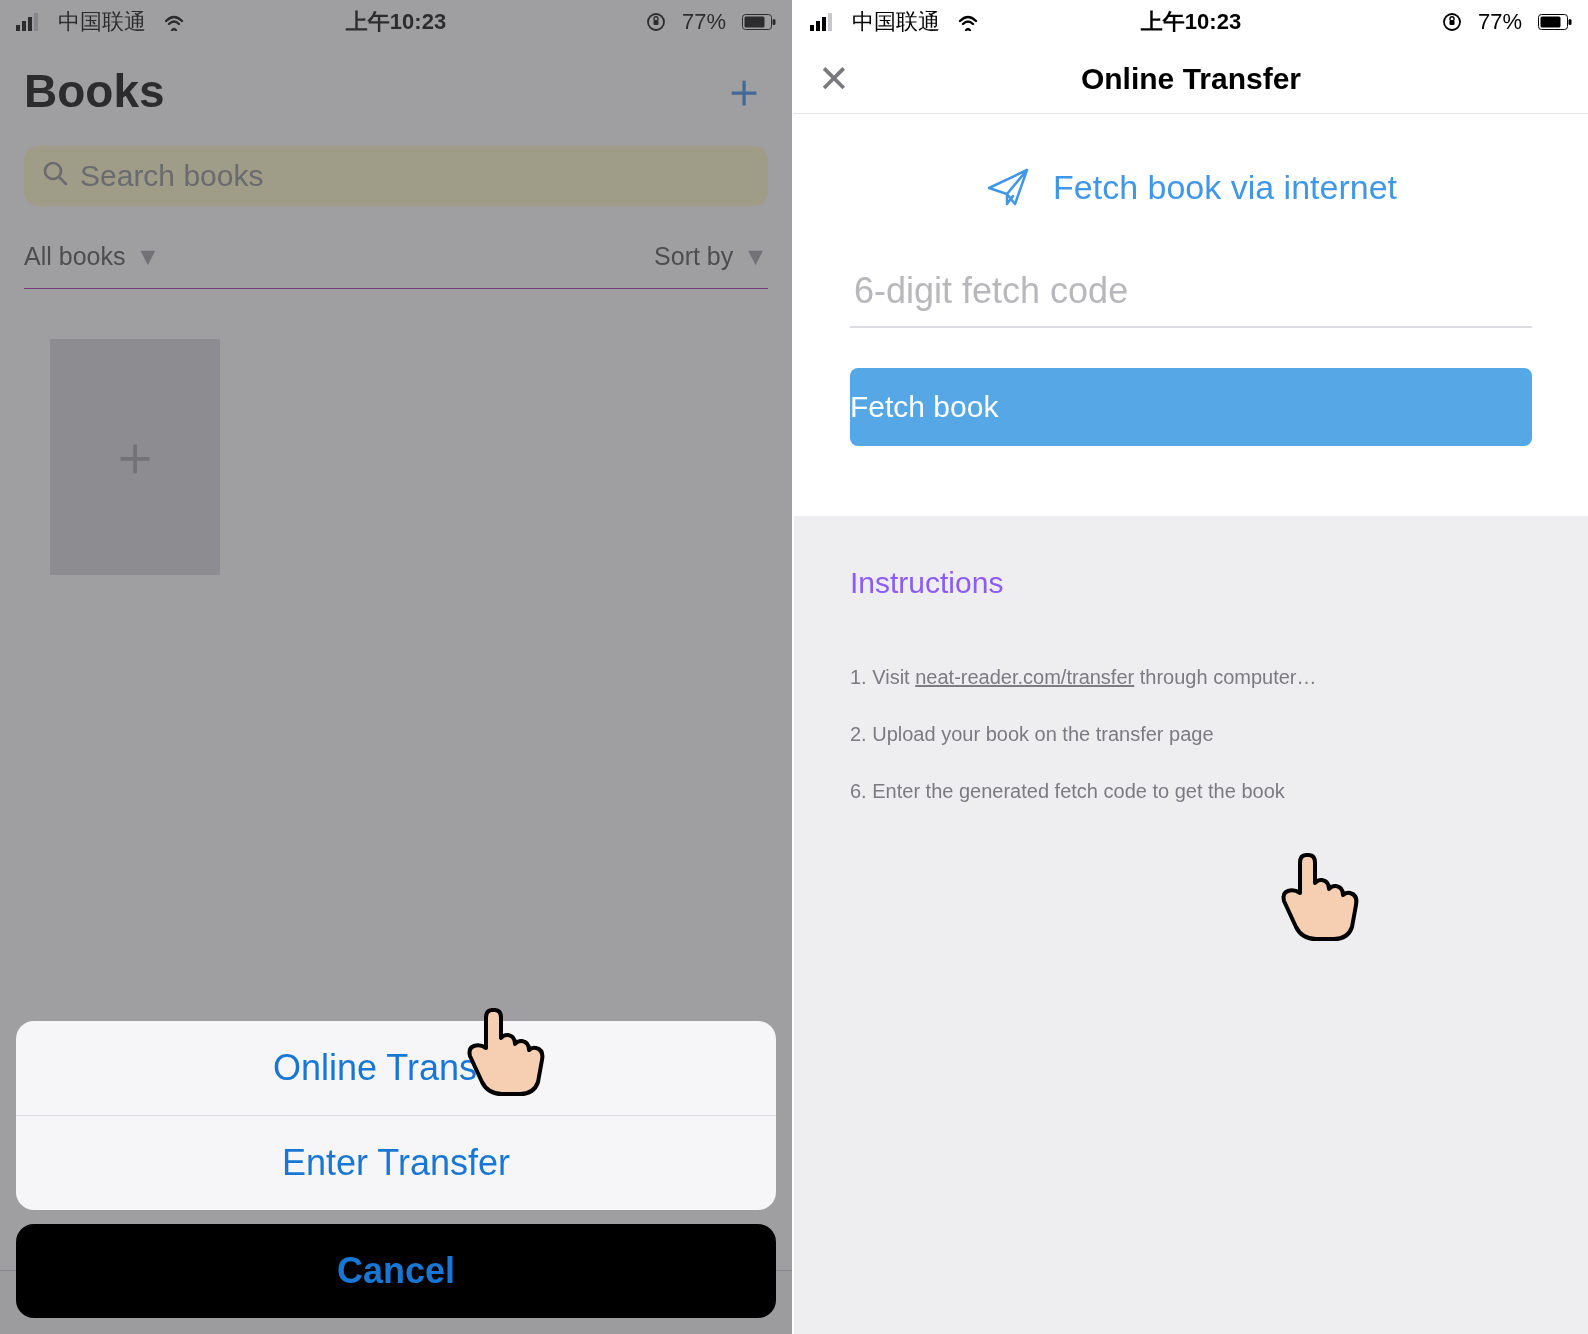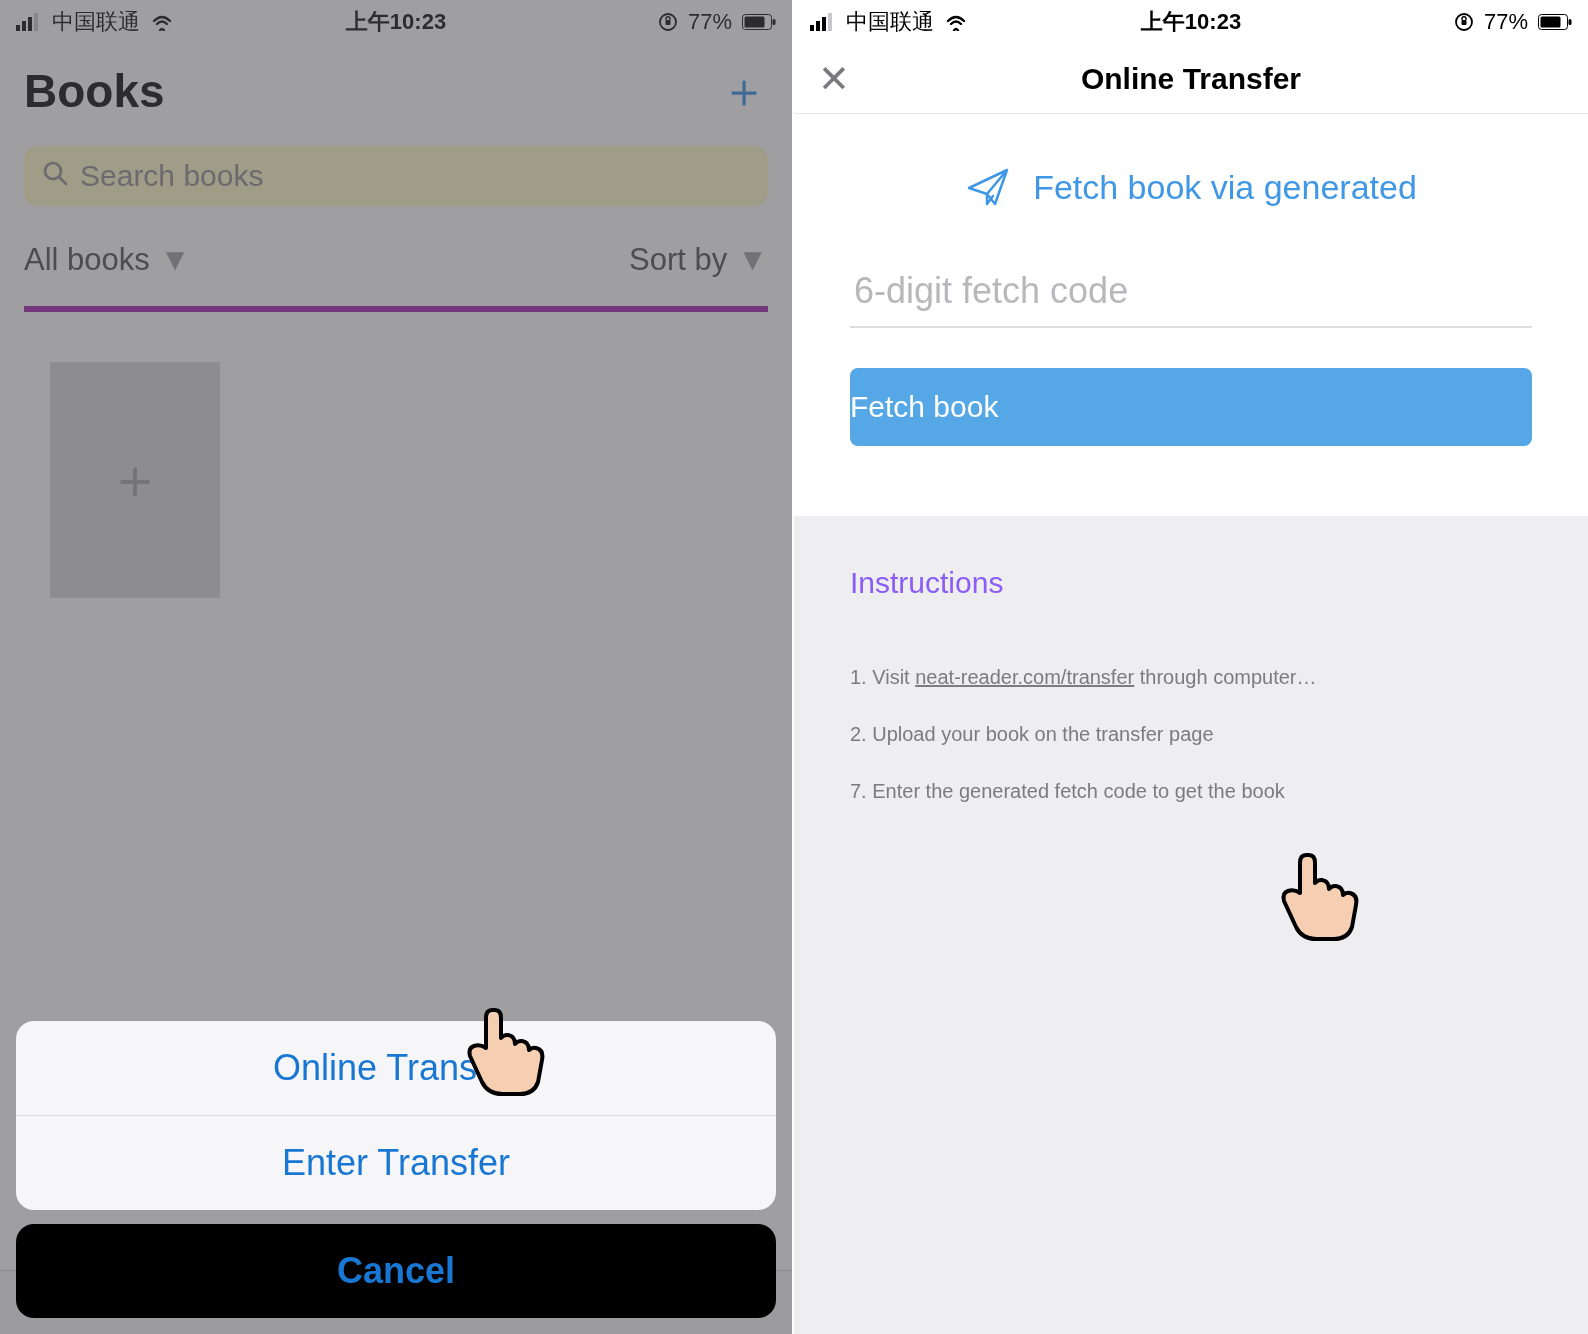--- a/index.html
+++ b/index.html
@@ -23,21 +23,21 @@
     display: flex;
     align-items: center;
     justify-content: space-between;
     padding: 0 16px;
     font-size: 22px;
     font-weight: 500;
     color: #000;
     position: relative;
     z-index: 5;
   }
-  .status-bar .left, .status-bar .right { display: flex; align-items: center; gap: 10px; }
+  .status-bar .left, .status-bar .right { display: flex; align-items: center; gap: 16px; }
   .status-bar .center { position: absolute; left: 50%; transform: translateX(-50%); font-weight: 700; }
   .sig-icon, .wifi-icon, .lock-icon, .batt-icon { display: inline-flex; }
   
   .left-content { padding: 0 24px; }
   .header-row {
     display: flex; align-items: center; justify-content: space-between;
     padding: 20px 0 28px;
   }
   .header-title { font-size: 46px; font-weight: 700; color: #000; }
   .plus { font-size: 48px; color: #2f88e6; font-weight: 300; line-height: 1; }
@@ -46,23 +46,23 @@
     border-radius: 14px;
     height: 60px;
     display: flex; align-items: center; gap: 12px;
     padding: 0 18px;
     color: #8a8a8e;
     font-size: 30px;
     margin-bottom: 36px;
   }
   .filter-row {
     display: flex; justify-content: space-between; align-items: center;
-    font-size: 31px; color: #4a4a4a;
-    padding-bottom: 28px;
-    border-bottom: 6px solid #a21caf;
+    font-size: 25px; color: #4a4a4a;
+    padding-bottom: 17px;
+    border-bottom: 1px solid #a21caf;
   }
   .filter-item { display: flex; align-items: center; gap: 10px; }
   .caret-down { color:#9a9a9e; }
   .book-grid { padding-top: 50px; }
   .book-placeholder {
     width: 170px; height: 236px;
     background: #d6d6d9;
     display: flex; align-items: center; justify-content: center;
     color: #9d9da0; font-size: 56px; font-weight: 200;
     margin-left: 26px;
@@ -314,37 +314,37 @@
     <span class="close-x">✕</span>
     <span class="right-title">Online Transfer</span>
   </div>
 
   <div class="hero">
     <span>
       <svg width="46" height="46" viewBox="0 0 46 46">
           <path d="M4 24 L42 6 L30 40 L22 30 L4 24 Z M22 30 L42 6 M22 30 L22 40 L28 32" fill="none" stroke="#3f97e5" stroke-width="2.5" stroke-linejoin="round" stroke-linecap="round"></path>
         </svg>
     </span>
-    <span>Fetch book via generated</span>
+    <span>Fetch book via internet</span>
   </div>
 
   <div class="input-wrap">
     <input class="code-input" placeholder="6-digit fetch code" style="">
   </div>
 
   <div class="fetch-btn">Fetch book</div>
 
   <div class="instructions-panel">
     <h3>Instructions</h3>
 
     <div class="step">
       <span>1. Visit </span><span class="link">neat-reader.com/transfer</span><span> through computer…</span>
     </div>
     <div class="step">2. Upload your book on the transfer page</div>
-    <div class="step">7. Enter the generated fetch code to get the book</div>
+    <div class="step">6. Enter the generated fetch code to get the book</div>
   </div>
 
   <div class="pointer" style="left:480px; top:845px;">
     <svg viewBox="0 0 90 100" width="90" height="100">
       <path d="M32 10 q-6 0 -6 8 v30 q-6 -4 -12 -2 q-6 2 -4 10 l12 26 q6 12 20 12 h18 q14 0 18 -12 l4 -22 q2 -10 -6 -12 q-4 -1 -7 2 q0 -8 -7 -9 q-4 -0.5 -7 3 q0 -8 -7 -9 q-4 -0.5 -7 3 v-20 q0 -8 -6 -8 z" fill="#f6cfb3" stroke="#000" stroke-width="4" stroke-linejoin="round"></path>
     </svg>
   </div>
 
 </div>
 

